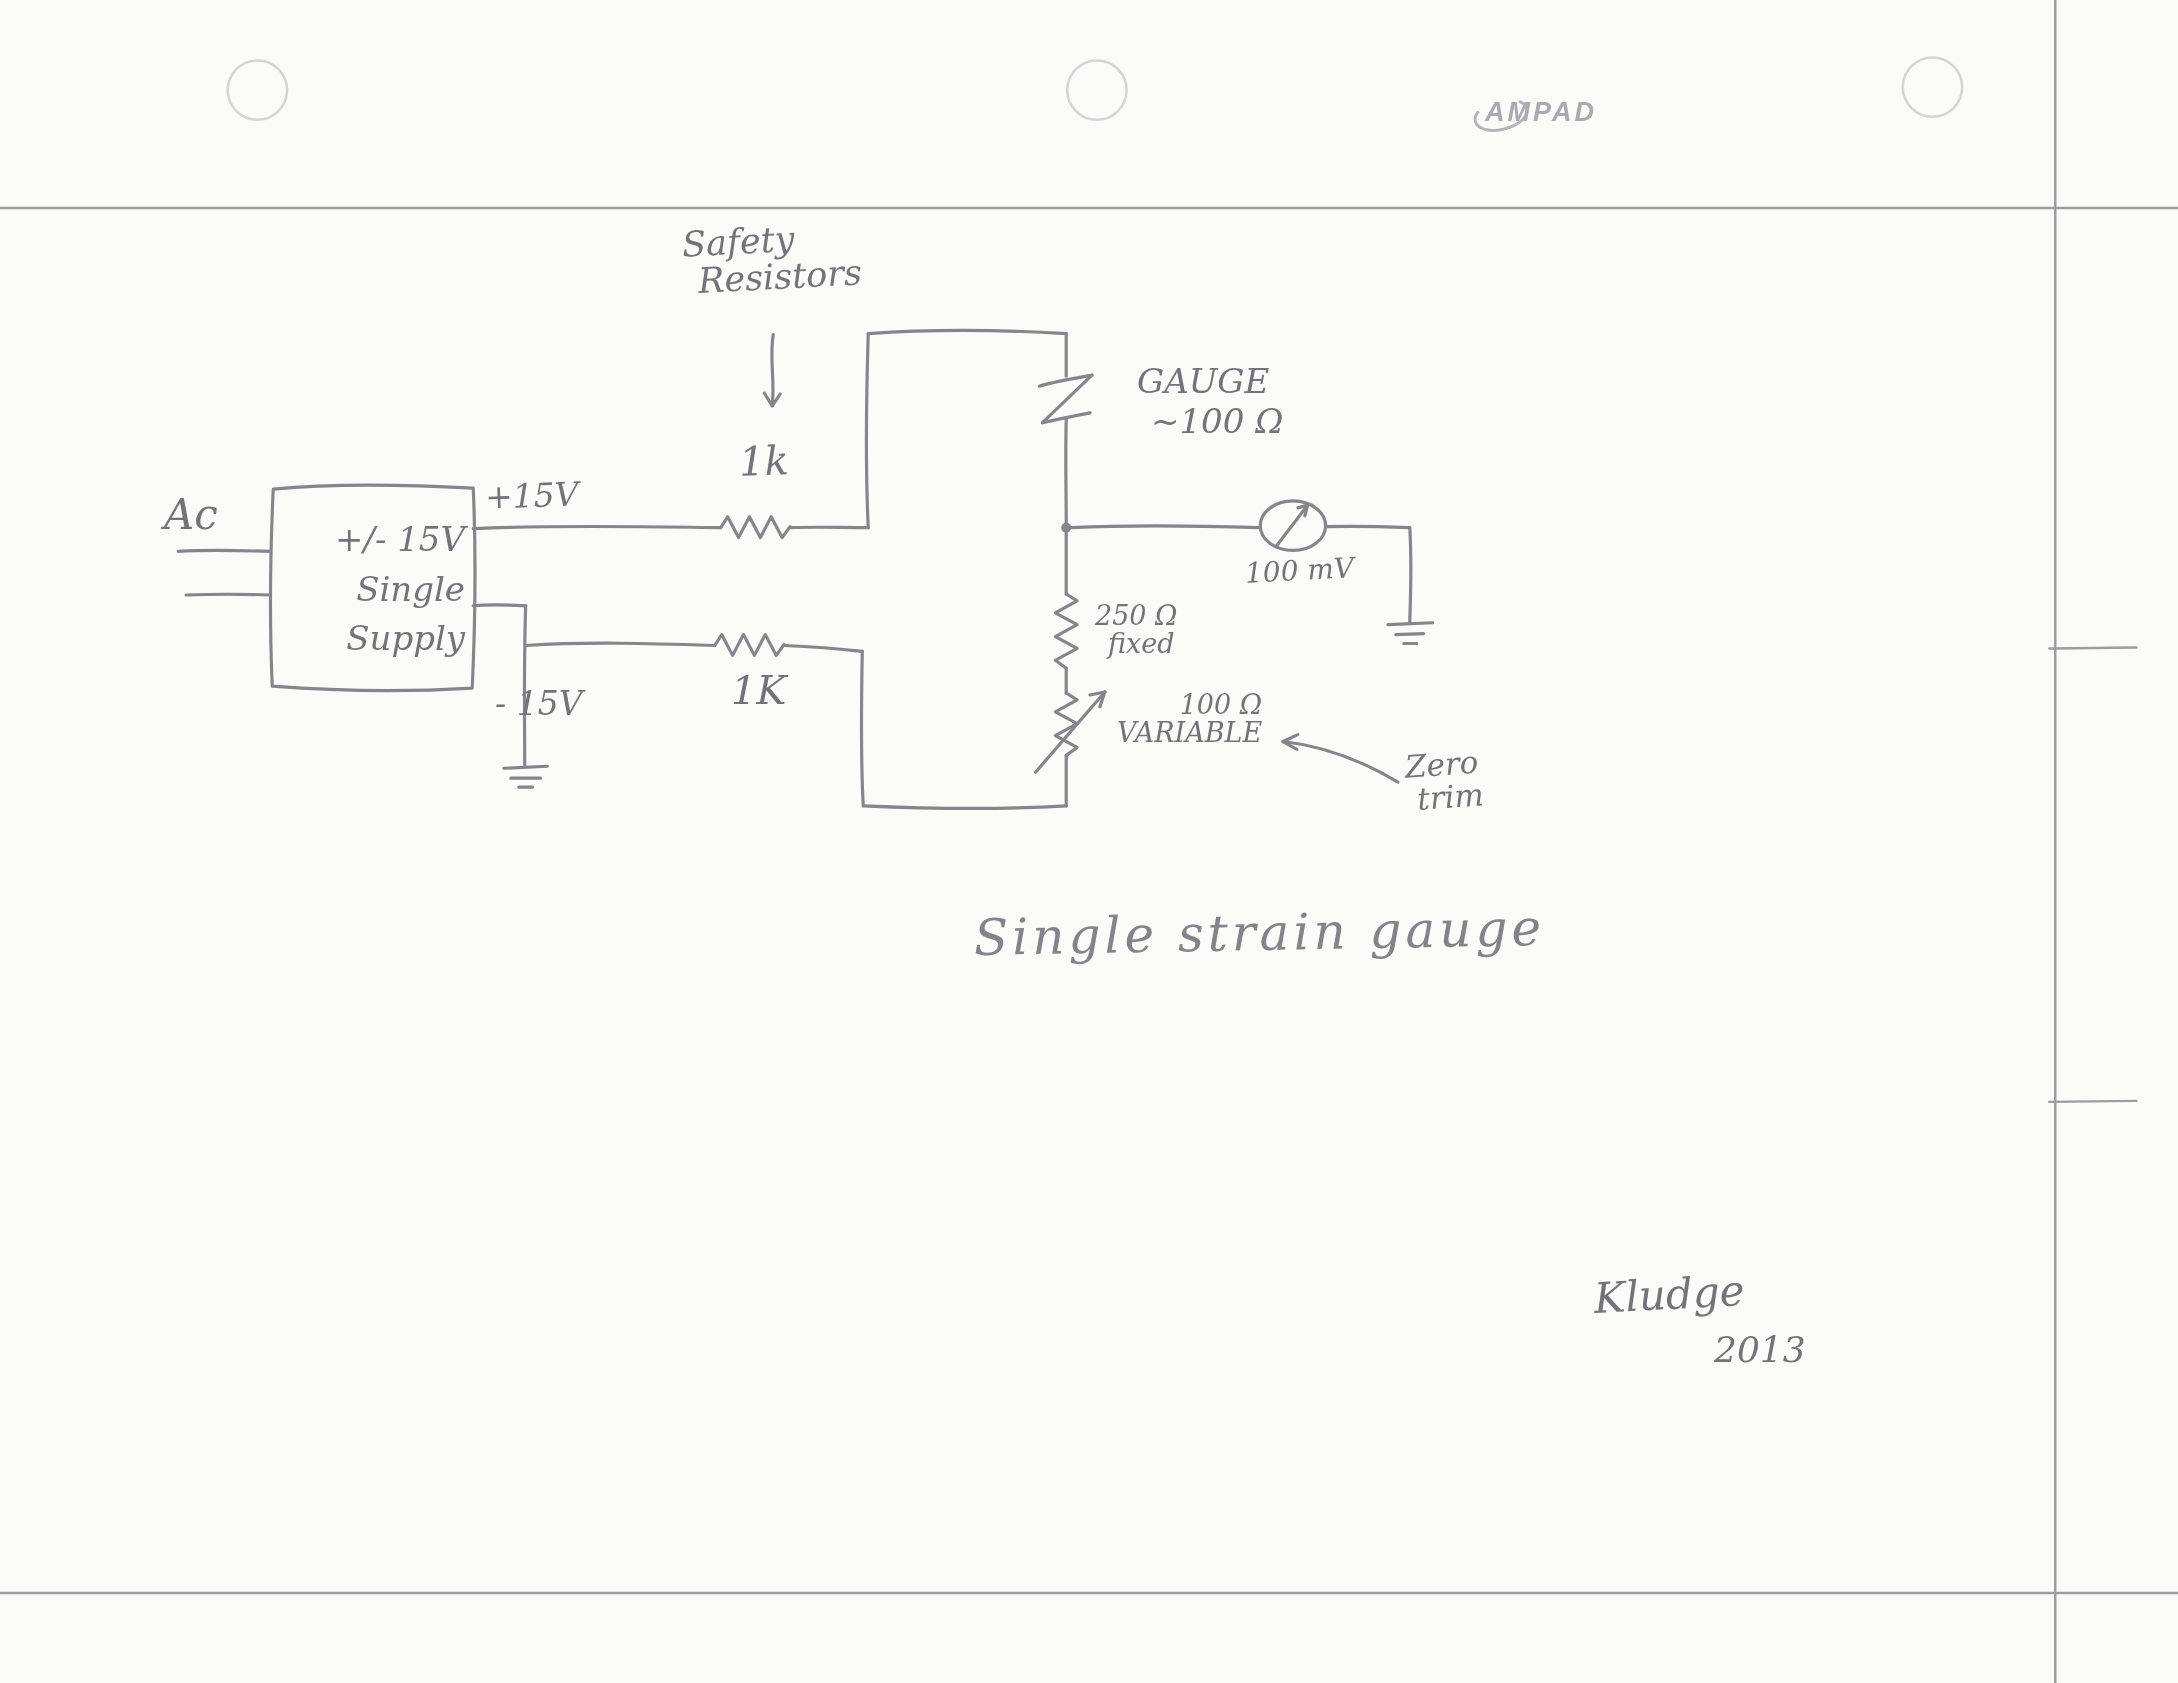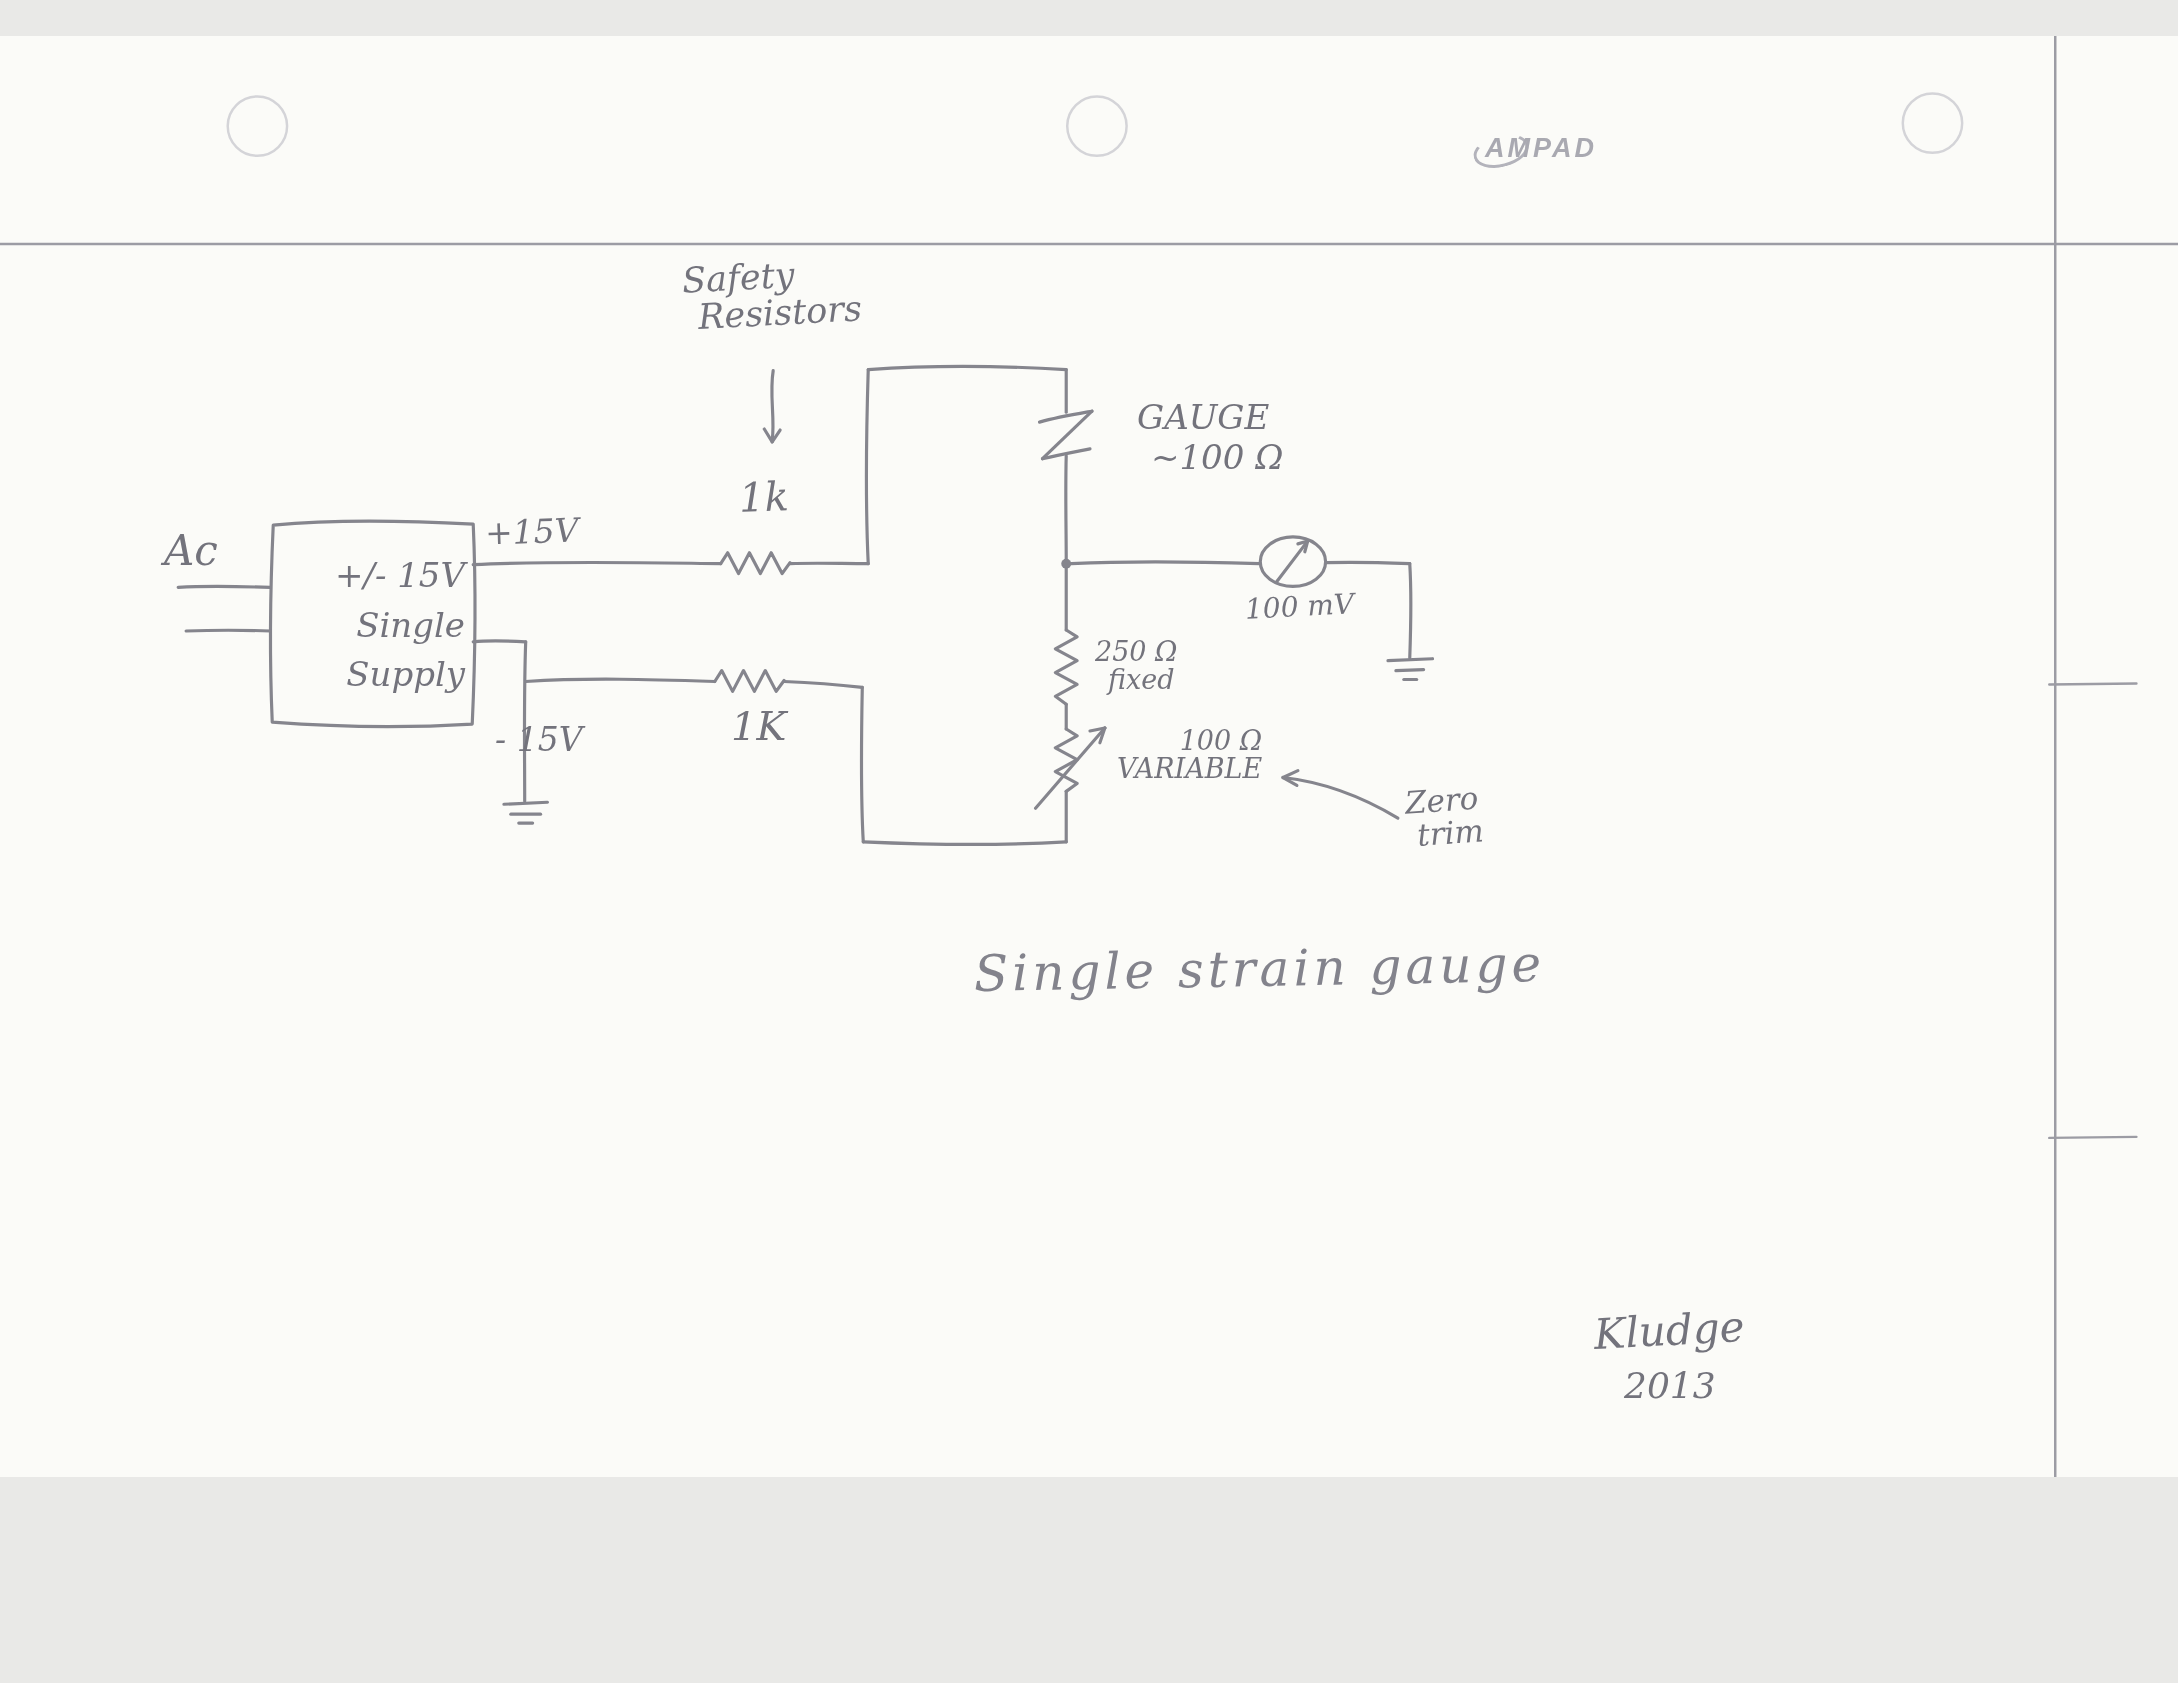--- a/index.html
+++ b/index.html
@@ -1,22 +1,21 @@
 <!DOCTYPE html>
 <html><head>
 <meta charset="utf-8">
 <style>
   html,body{margin:0;padding:0;background:#e9e9e7;}
   #page{
     position:relative;
-    width:2178px;height:1441px;
+    width:2178px;height:1683px;
     background:#fbfbf8;
     overflow:hidden;
     font-family:"Liberation Sans", sans-serif;
-    margin-top:36px;
   }
   svg{position:absolute;left:0;top:0;}
   .hw{
     position:absolute;
     font-family:"DejaVu Serif", serif;
     font-style:italic;
     color:#73737c;
     white-space:nowrap;
     line-height:1.05;
   }
@@ -196,16 +195,16 @@
 
   <div class="hw" style="left:1406px;top:748px;font-size:31px;transform:rotate(-4deg);">
     <div class="ln">Zero</div>
     <div class="ln" style="margin-left:10px;">trim</div>
   </div>
 
   <div class="hw" style="left:974px;top:907px;font-size:50px;color:#83838c;transform:rotate(-1deg);letter-spacing:4px;">Single strain gauge</div>
 
   <div class="hw" style="left:1594px;top:1273px;font-size:42px;transform:rotate(-3deg);">Kludge</div>
 
-  <div class="hw" style="left:1624px;top:1331px;font-size:36px;">2013</div>
+  <div class="hw" style="left:1714px;top:1331px;font-size:36px;">2013</div>
 
 </div>
 
 
 </body></html>

